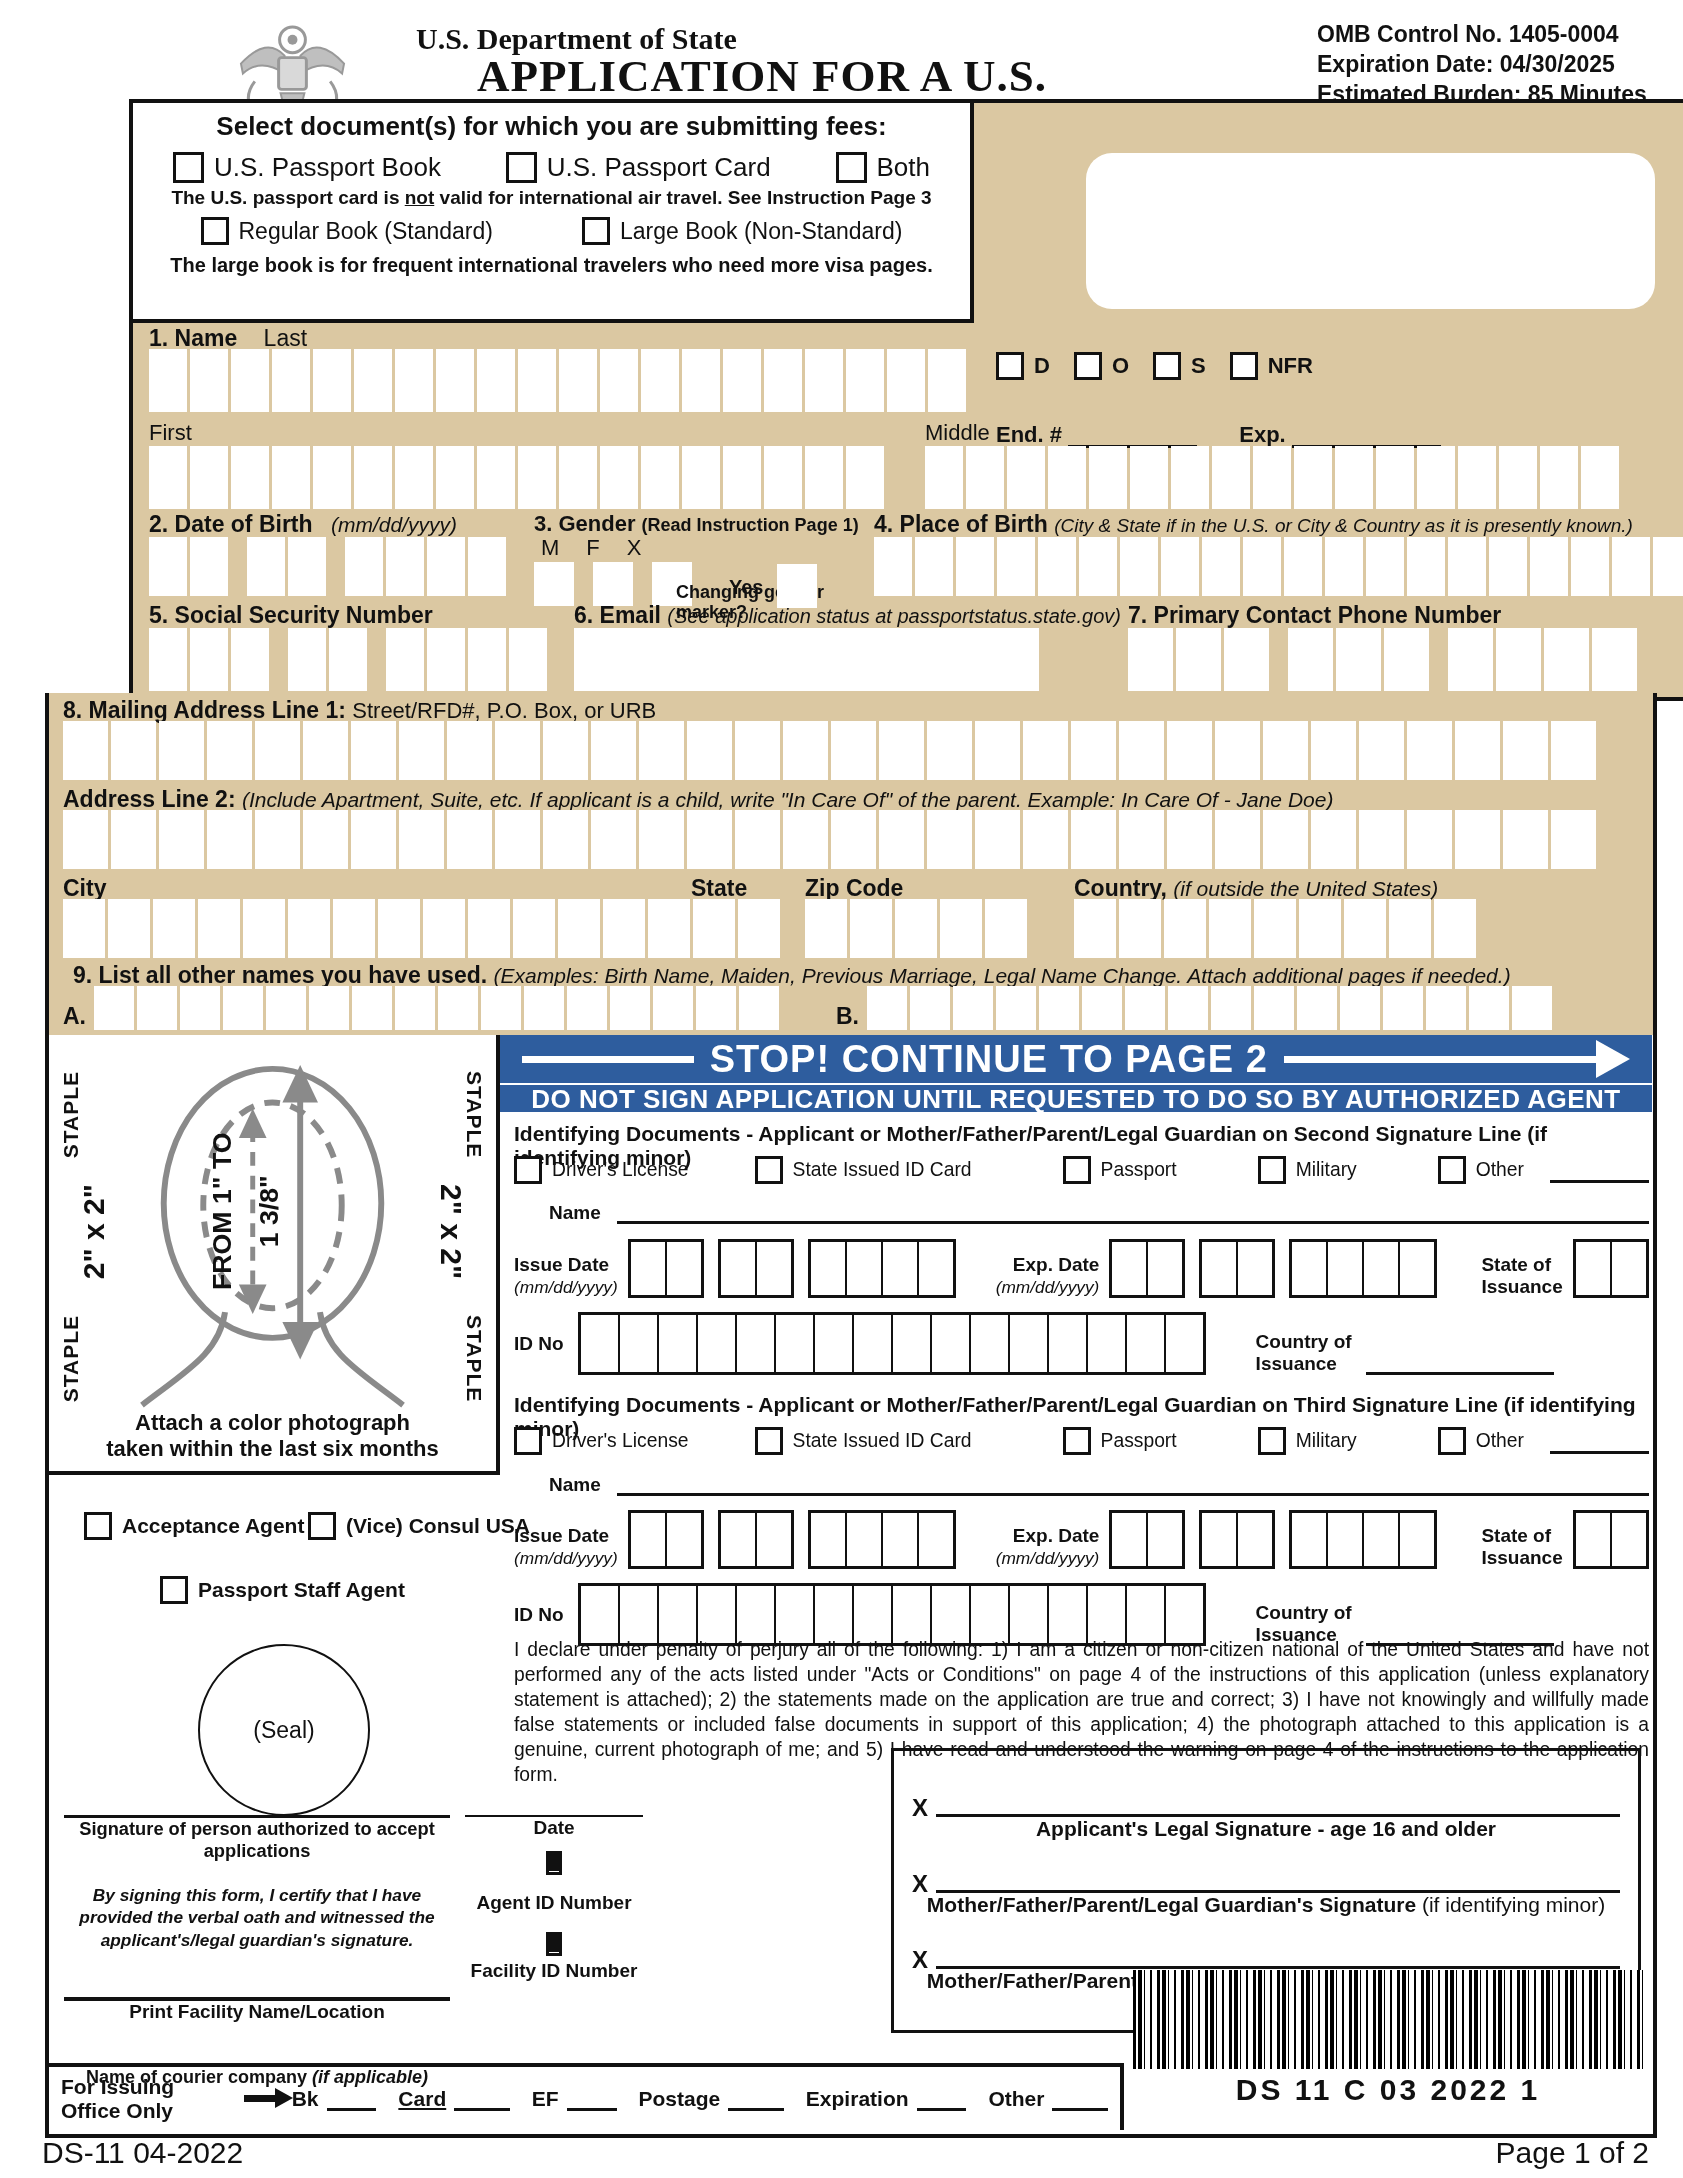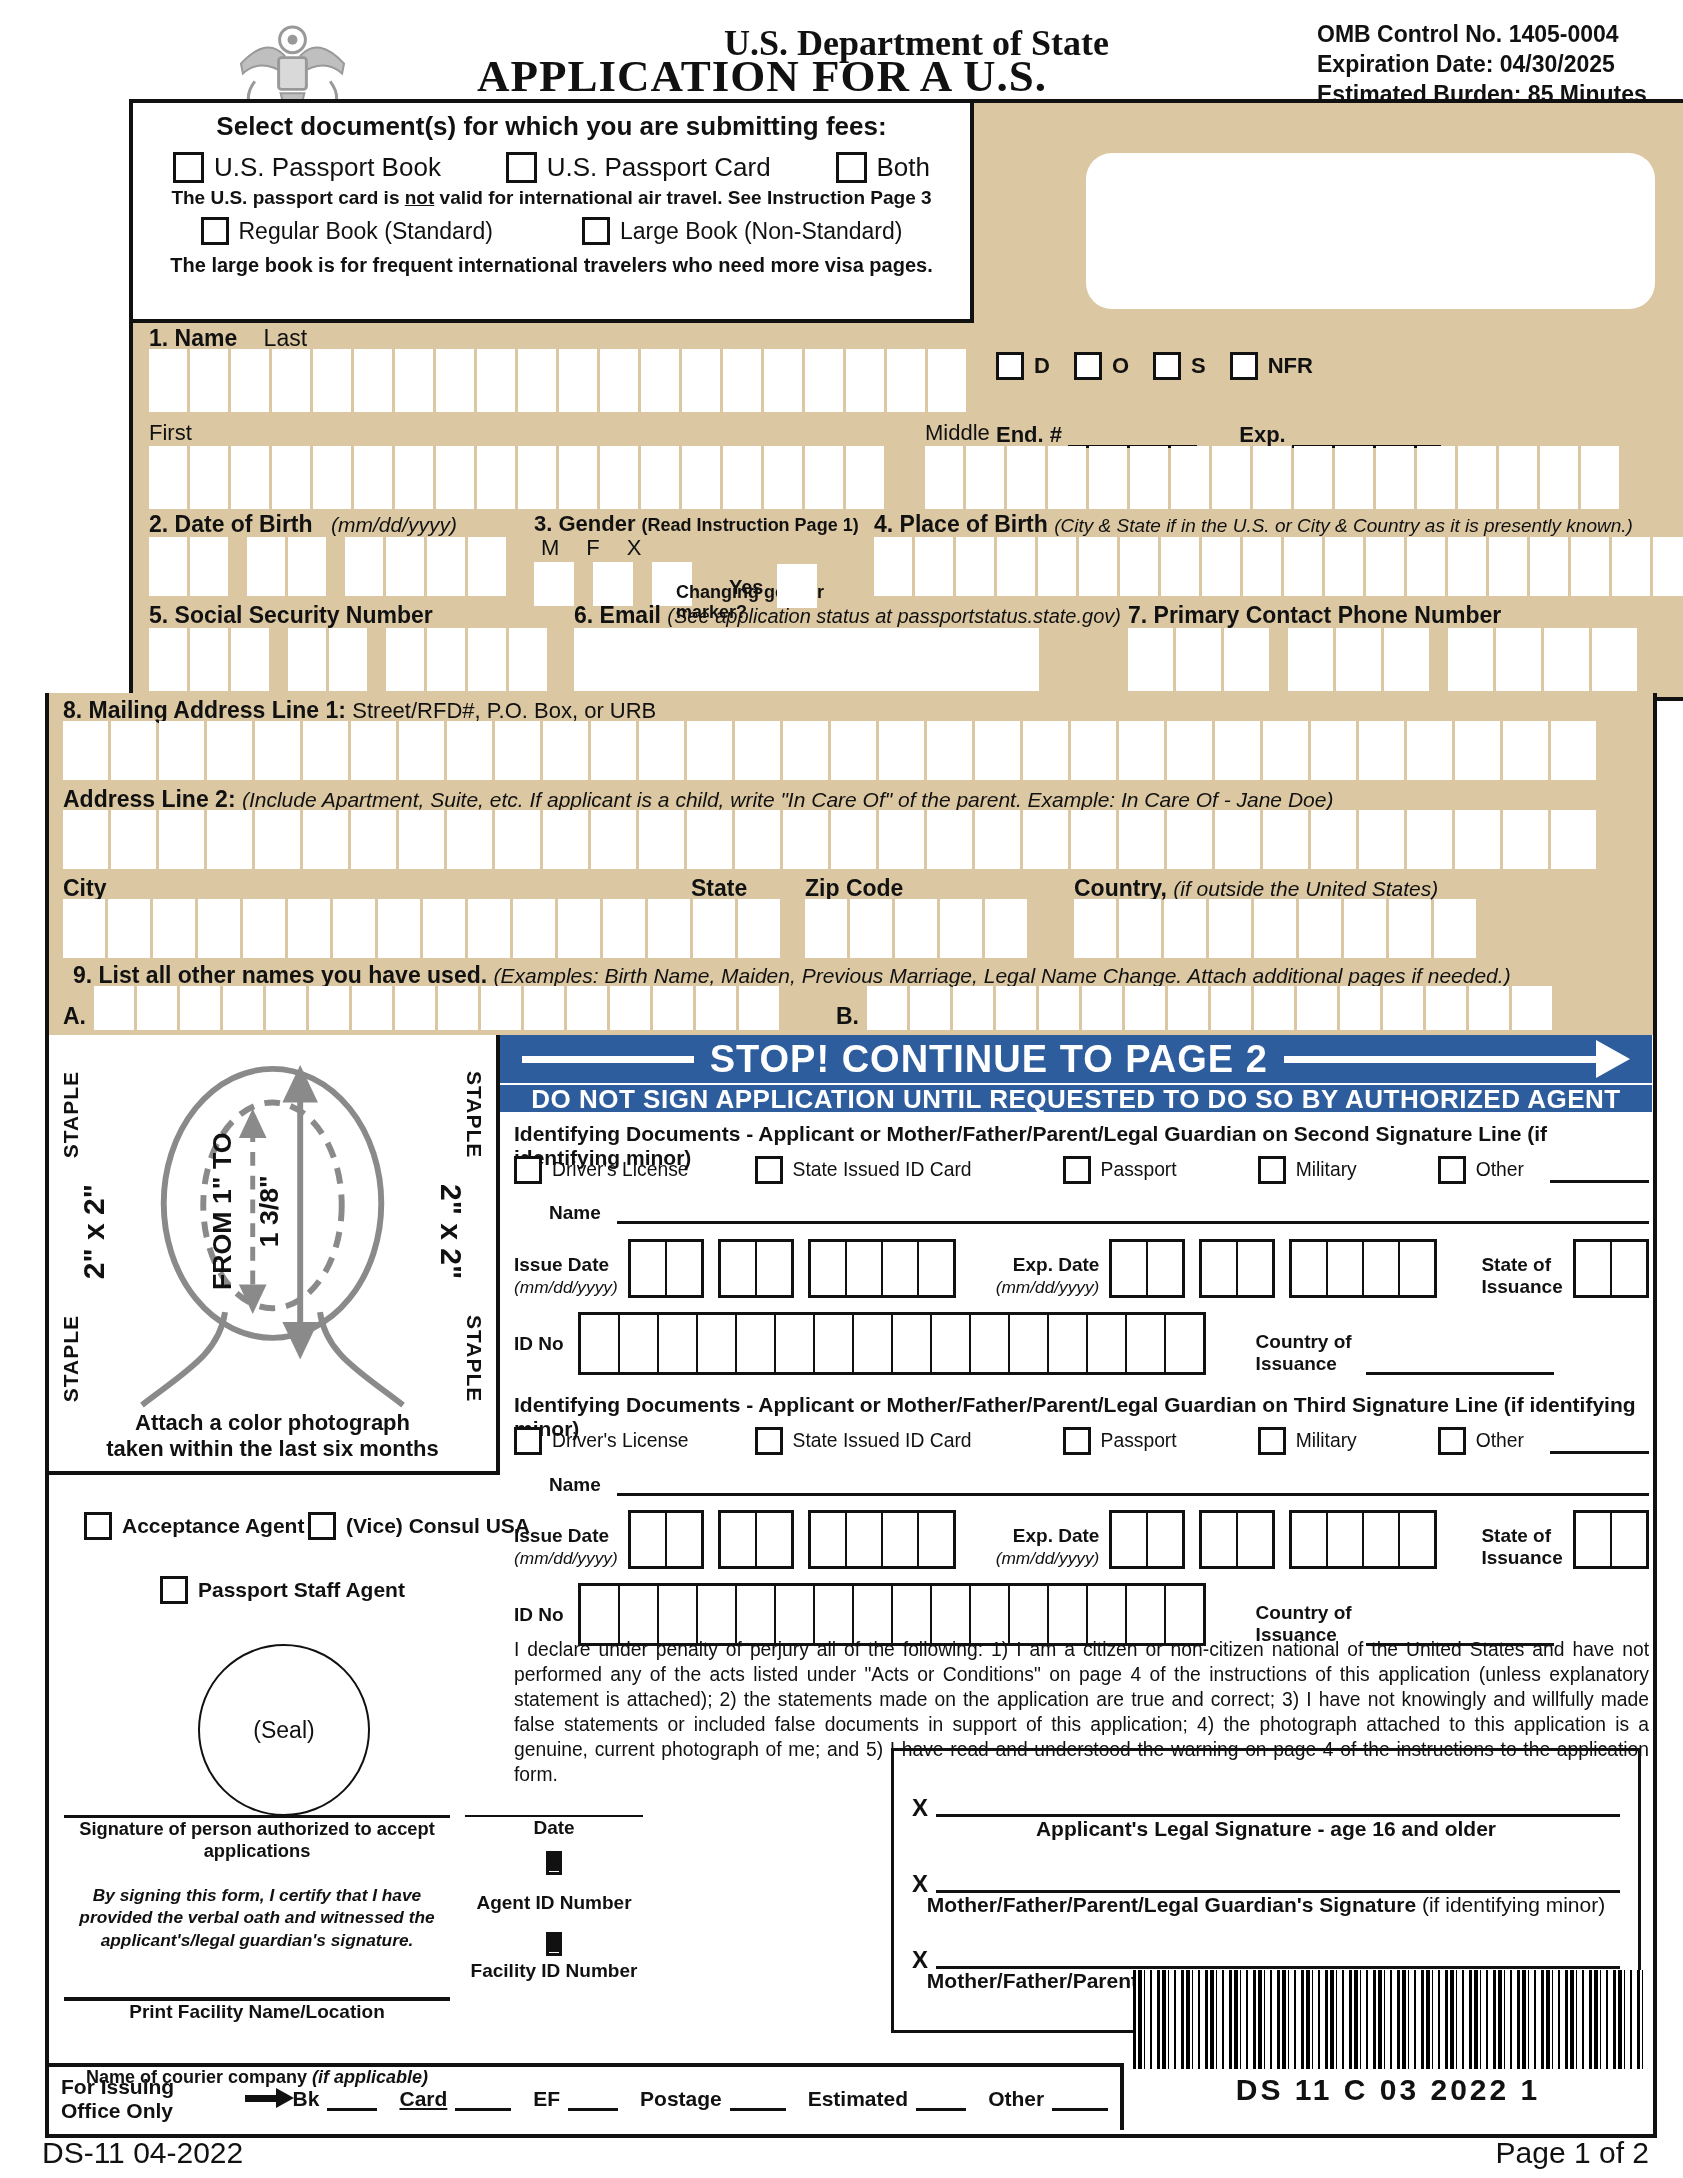--- a/index.html
+++ b/index.html
@@ -1,21 +1,21 @@
 <!DOCTYPE html>
 <html><head>
 <meta charset="utf-8">
 <style>
   html,body{margin:0;padding:0;background:#fff;}
   .page{position:relative;width:1683px;height:2178px;background:#fff;color:#111;
         font-family:"Liberation Sans",sans-serif;overflow:hidden;}
   .b{font-weight:bold;} .i{font-style:italic;} .u{text-decoration:underline;}
   .abs{position:absolute;}
   
-  .dept{font-family:"Liberation Serif",serif;font-weight:bold;font-size:36px;text-align:right;}
+  .dept{font-family:"Liberation Serif",serif;font-weight:bold;font-size:30px;text-align:left;}
   .title{font-family:"Liberation Serif",serif;font-weight:bold;font-size:45px;text-align:center;letter-spacing:1px;}
   .hdr-right{font-size:23px;font-weight:bold;line-height:1.3;}
   .ink{font-size:27px;font-weight:bold;font-style:italic;text-align:center;}
   
   .topbox{left:129px;top:99px;width:1552px;height:594px;background:#dbc8a2;border:4px solid #111;}
   .midbox{left:45px;top:693px;width:1604px;height:342px;background:#dbc8a2;border:4px solid #111;border-top:none;}
   .bottombox{left:45px;top:1035px;width:1604px;height:1099px;background:#fff;border:4px solid #111;border-top:none;}
   .selectbox{left:-4px;top:-4px;width:845px;height:224px;background:#fff;border:4px solid #111;padding-top:8px;box-sizing:border-box;}
   .sel-title{text-align:center;font-size:26px;font-weight:bold;}
   .sel-row1{display:flex;justify-content:space-between;padding:10px 40px 0 40px;font-size:26px;align-items:center;}
@@ -875,21 +875,21 @@
       <span>For Issuing Office Only</span>
       <span class="iarrow"></span>
       <span>Bk</span>
         <span class="bl" style="width:69px;"></span>
       <span style="margin-left:14px;text-decoration:underline;">Card</span>
         <span class="bl" style="width:77px;"></span>
       <span style="margin-left:14px;">EF</span>
         <span class="bl" style="width:69px;"></span>
       <span style="margin-left:14px;">Postage</span>
         <span class="bl" style="width:77px;"></span>
-      <span style="margin-left:14px;">Estimated</span>
+      <span style="margin-left:14px;">Expiration</span>
         <span class="bl" style="width:69px;"></span>
       <span style="margin-left:14px;">Other</span>
         <span class="bl" style="width:77px;"></span>
     </div>
   </div>
 
   <div class="abs footer" style="left:42px;top:2136px;">DS-11 04-2022</div>
   <div class="abs footer" style="left:1426px;top:2136px;width:223px;text-align:right;">Page 1 of 2</div>
 </div>
 

